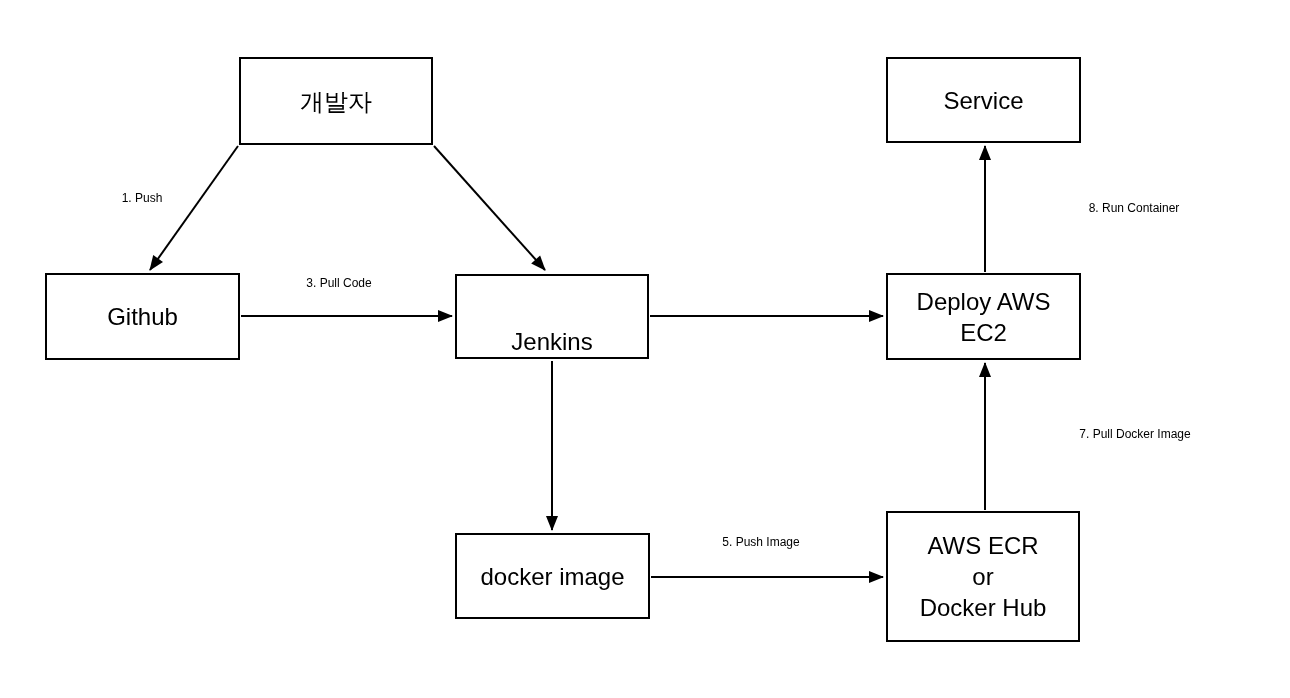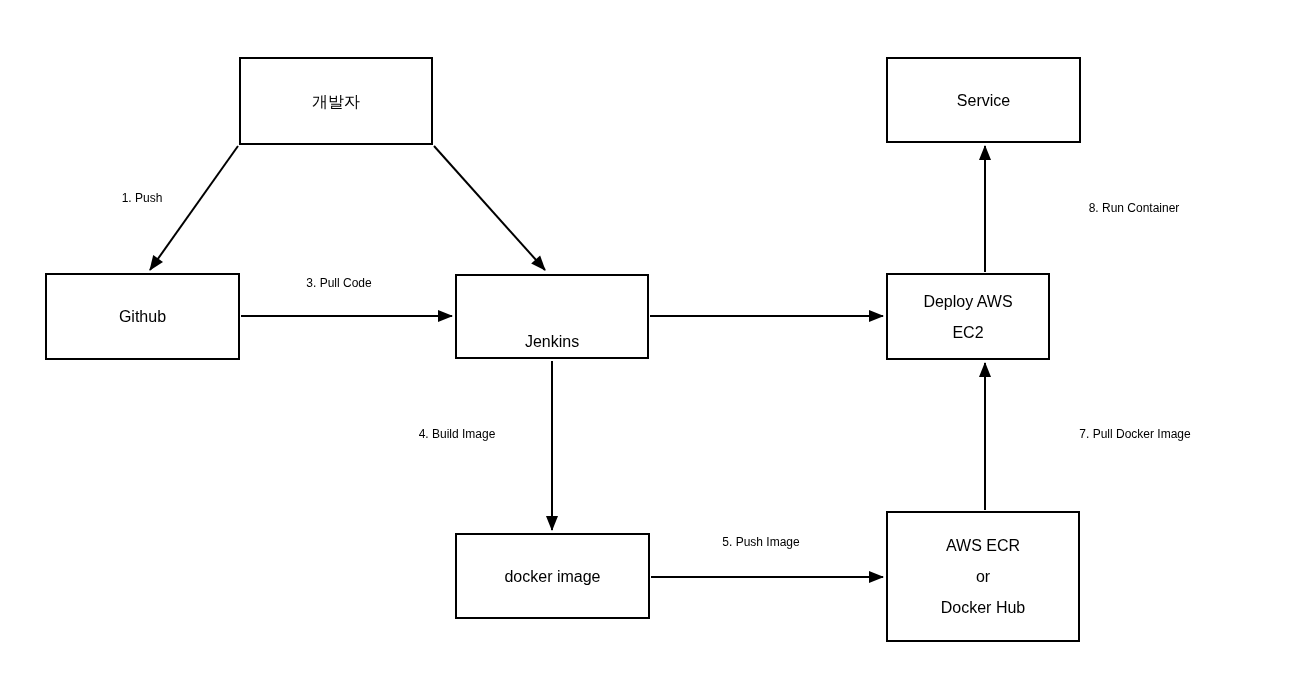--- a/index.html
+++ b/index.html
@@ -27,40 +27,40 @@
     position: absolute;
     box-sizing: border-box;
     border: 2px solid #000000;
     background: #ffffff;
     display: flex;
     align-items: center;
     justify-content: center;
     text-align: center;
   }
   .node-label {
-    font-size: 16px;
+    font-size: 24px;
     line-height: 31px;
     white-space: pre-line;
     color: #000000;
   }
   .edge-label {
     position: absolute;
     transform: translate(-50%, -50%);
     font-size: 12px;
     line-height: 33px;
     white-space: pre-line;
     text-align: center;
     color: #000000;
   }
   
   .node-developer    { left: 239px; top: 57px;  width: 194px; height: 88px; }
   .node-github       { left: 45px;  top: 273px; width: 195px; height: 87px; }
   .node-jenkins      { left: 455px; top: 274px; width: 194px; height: 85px; align-items: flex-end; }
   .node-service      { left: 886px; top: 57px;  width: 195px; height: 86px; }
-  .node-deploy-ec2   { left: 886px; top: 273px; width: 164px; height: 87px; }
+  .node-deploy-ec2   { left: 886px; top: 273px; width: 195px; height: 87px; }
   .node-docker-image { left: 455px; top: 533px; width: 195px; height: 86px; }
   .node-ecr-hub      { left: 886px; top: 511px; width: 194px; height: 131px; }
   
   .edge-label-push          { left: 142px;  top: 198px; }
   .edge-label-run-ci        { left: 599px;  top: 197px; }
   .edge-label-pull-code     { left: 339px;  top: 283px; }
   .edge-label-build-image   { left: 457px;  top: 434px; }
   .edge-label-push-image    { left: 761px;  top: 542px; }
   .edge-label-run-cd        { left: 755px;  top: 283px; }
   .edge-label-pull-docker   { left: 1135px; top: 434px; }
@@ -107,18 +107,17 @@
     <span class="node-label">docker image</span>
   </div>
   <div class="node node-ecr-hub">
     <span class="node-label">AWS ECR
 or
 Docker Hub</span>
   </div>
 
   <div class="edge-label edge-label-push">1. Push</div>
   <div class="edge-label edge-label-pull-code">3. Pull Code</div>
-  <div class="edge-label edge-label-build-image">4. Build Image</div>
   <div class="edge-label edge-label-push-image">5. Push Image</div>
   <div class="edge-label edge-label-pull-docker">7. Pull Docker Image</div>
   <div class="edge-label edge-label-run-container">8. Run Container</div>
 
 </div>
 
 </body></html>

